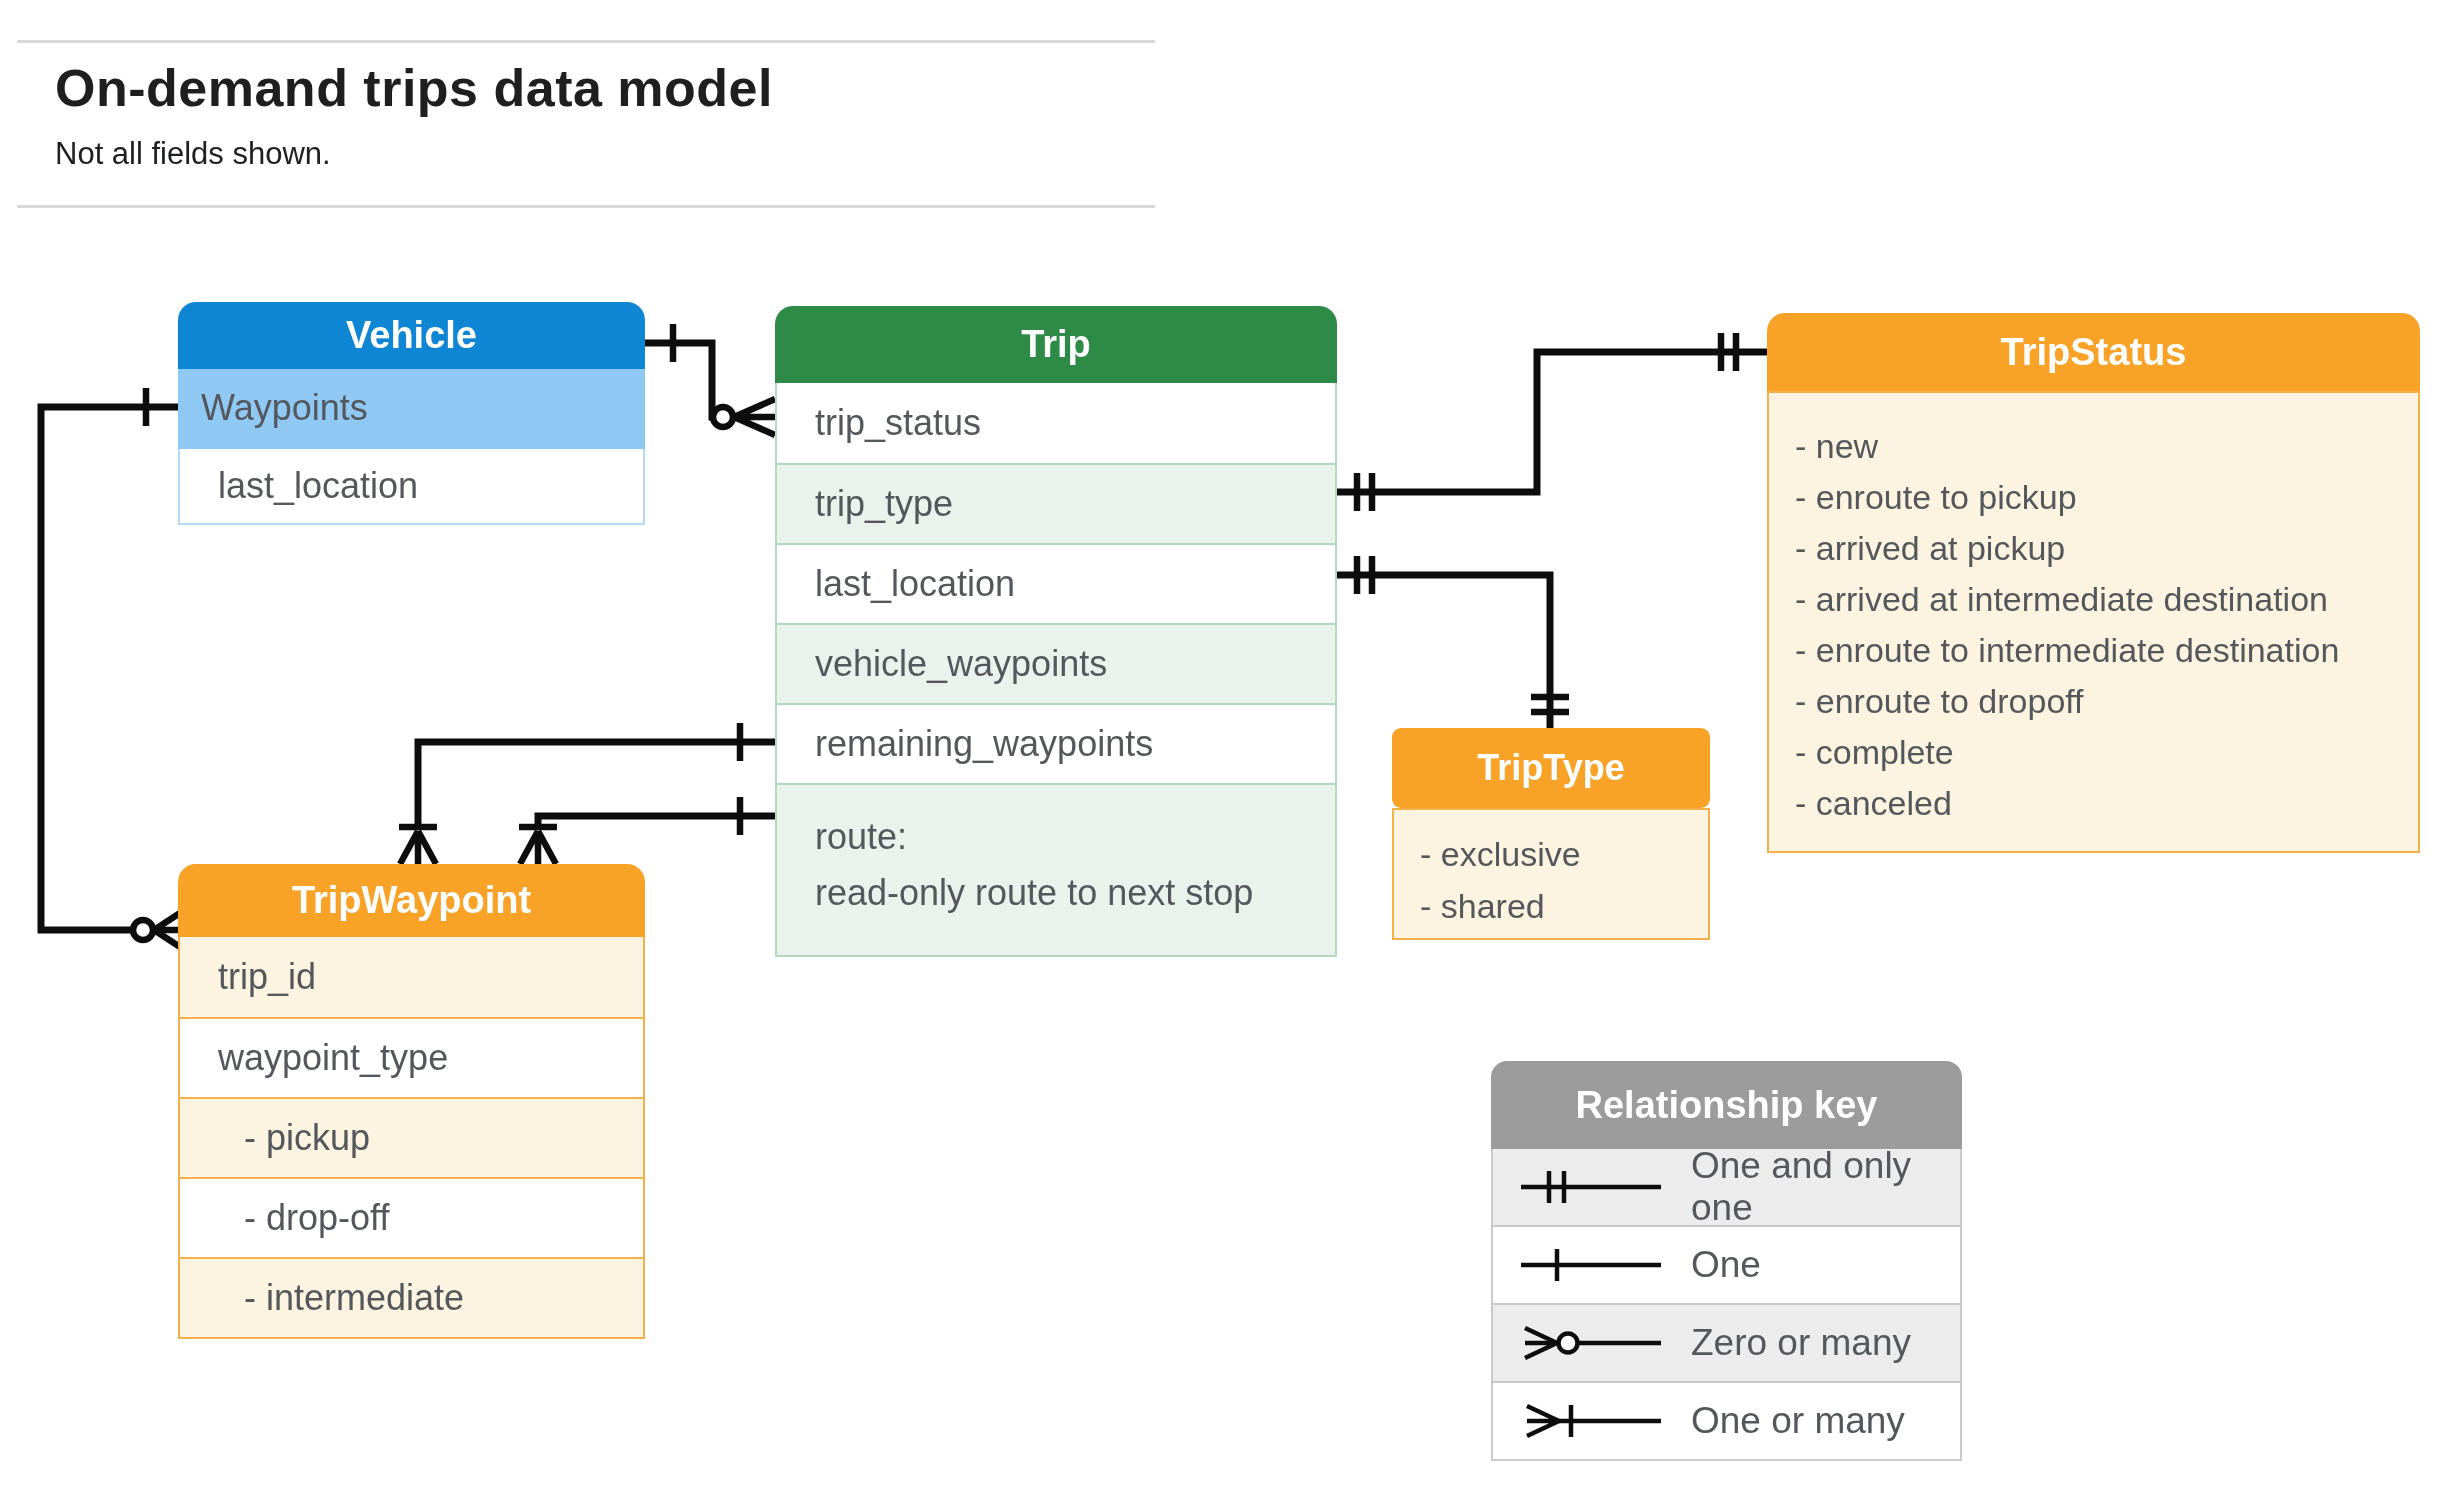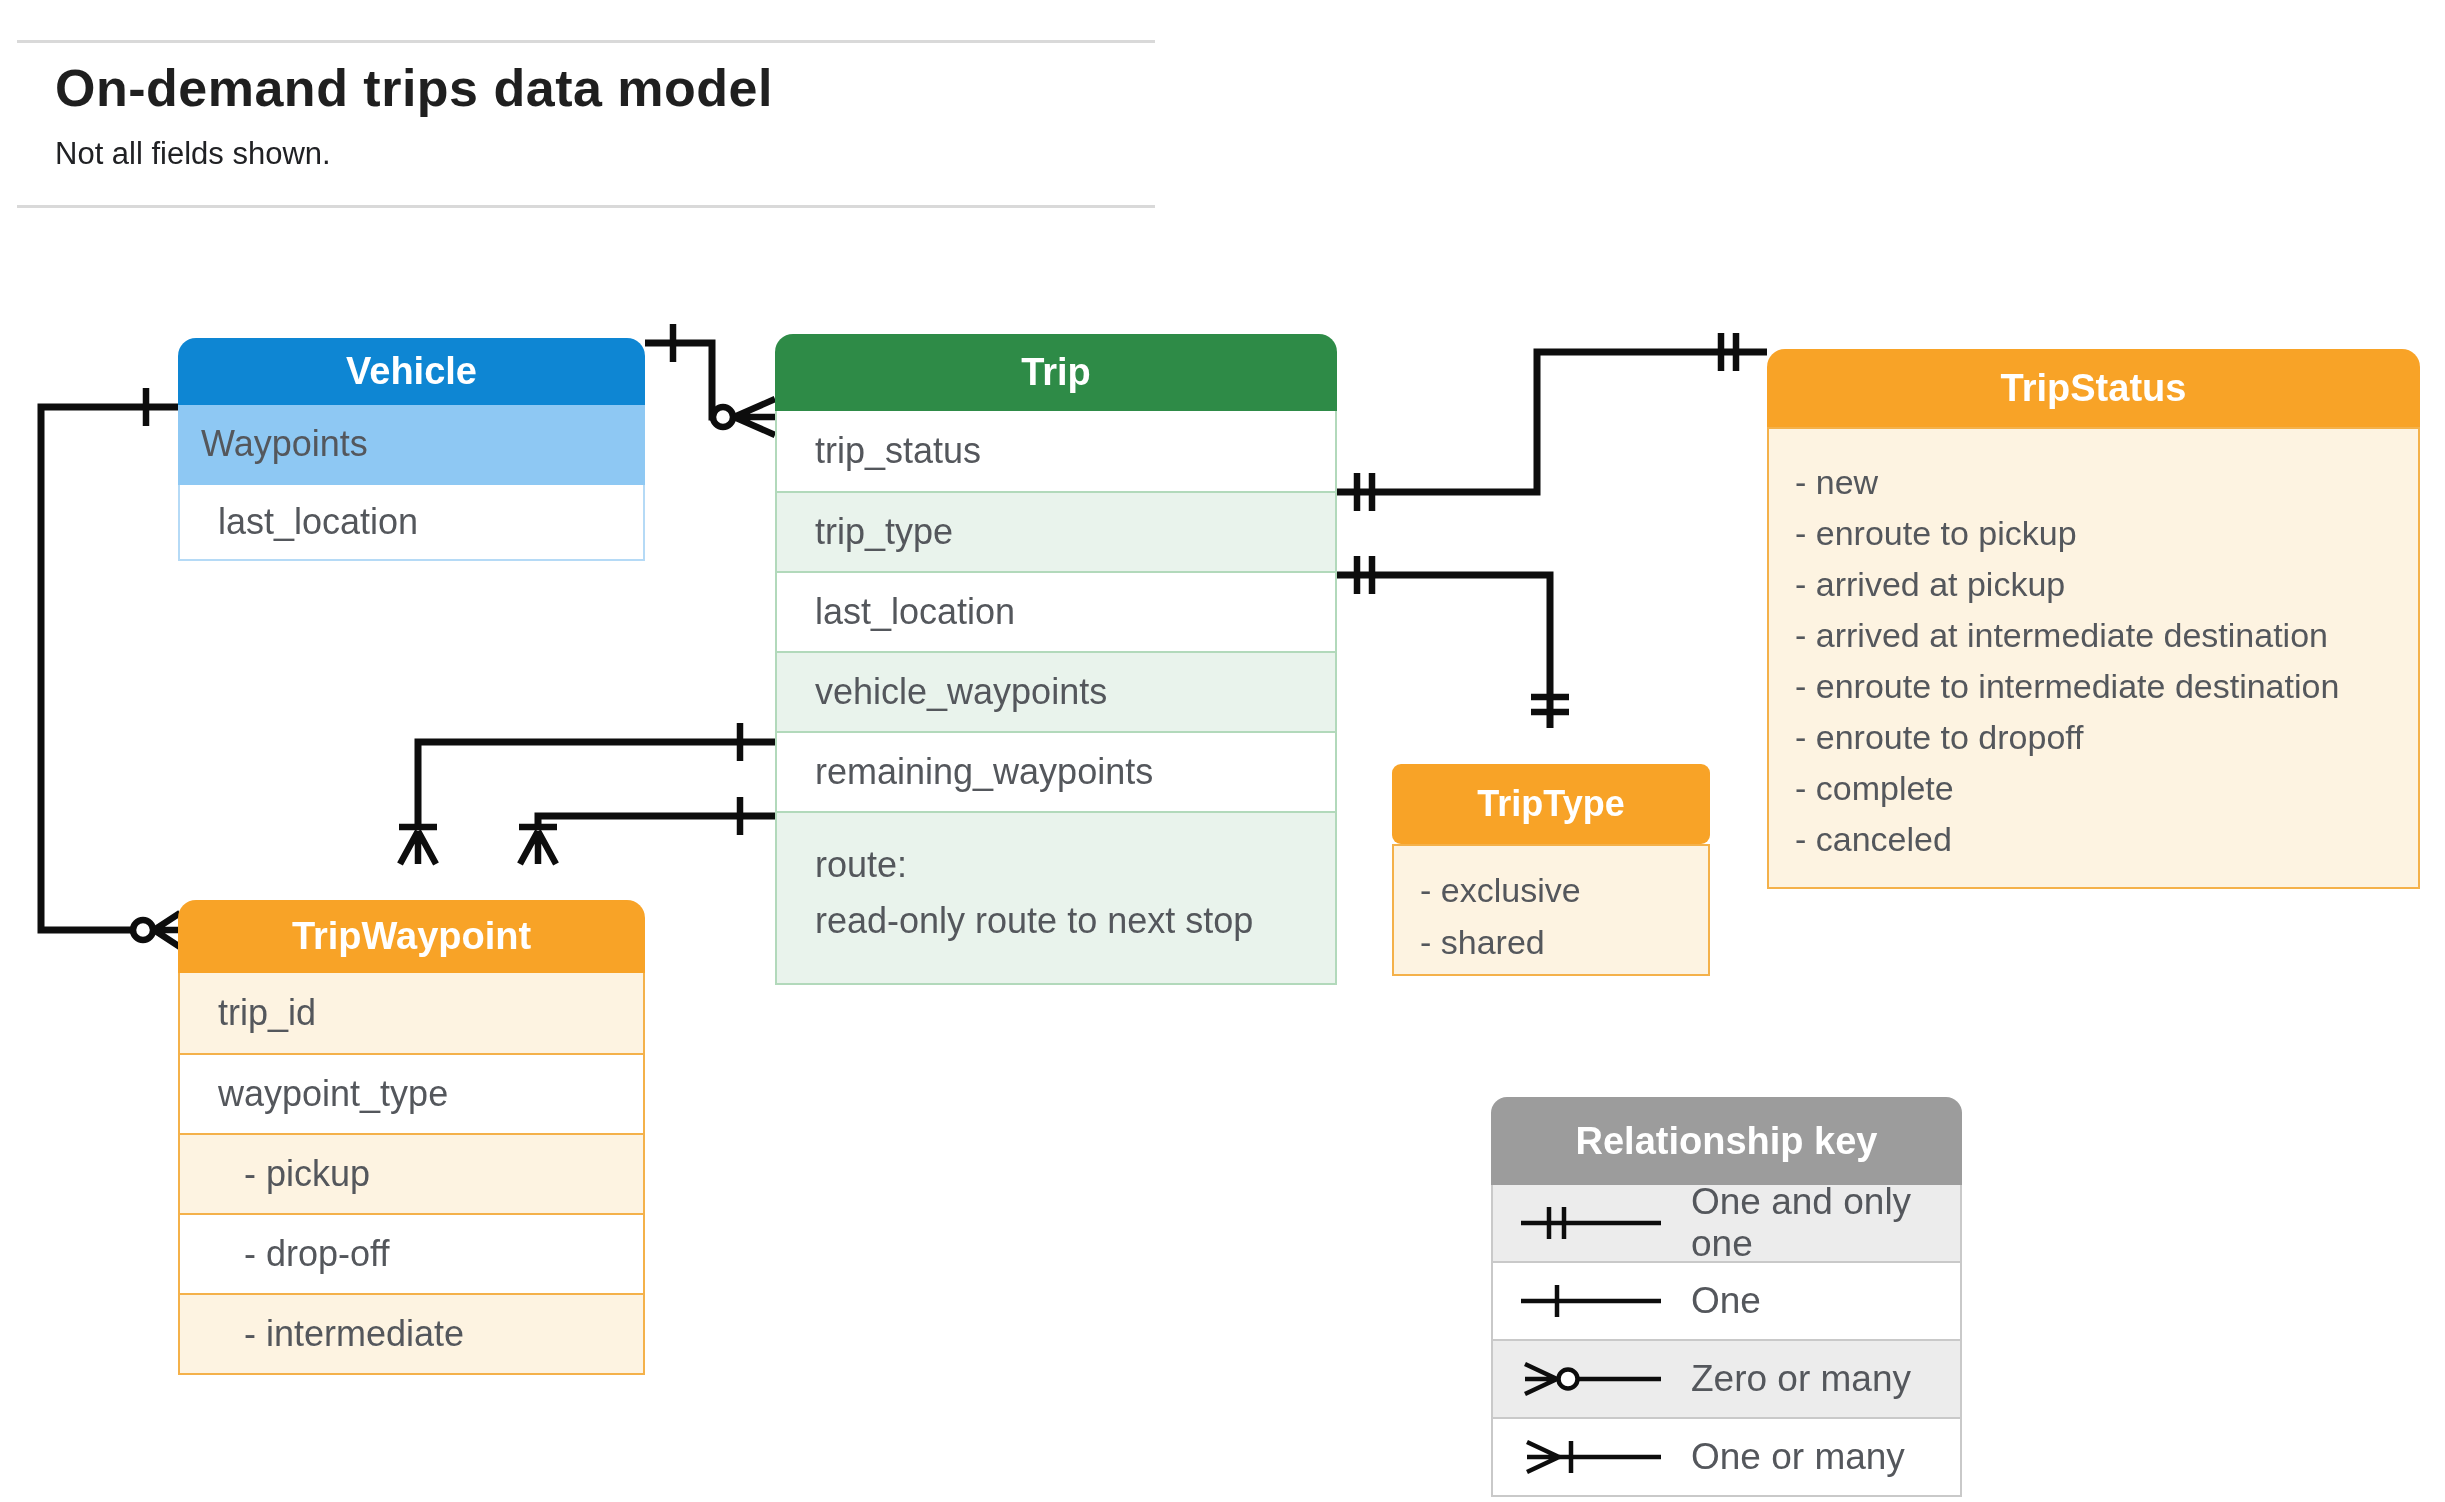--- a/index.html
+++ b/index.html
@@ -16,36 +16,36 @@
 
   
   svg.connectors{position:absolute;left:0;top:0;}
   .connectors path{stroke:var(--line);fill:none;}
   .connectors .wire{stroke-width:7px;}
   .connectors .tick{stroke-width:6.5px;}
   .connectors .foot{stroke-width:6.5px;}
   .connectors circle{fill:#ffffff;stroke:var(--line);stroke-width:6.5px;}
 
   
-  .entity{position:absolute;margin-top:36px;}
+  .entity{position:absolute;}
   .entity .hdr{display:flex;align-items:center;justify-content:center;
       color:#fff;font-weight:bold;font-size:38px;
       border-radius:18px 18px 0 0;}
   .entity .row{display:flex;align-items:center;box-sizing:border-box;
       font-size:36px;color:var(--row_text);padding-left:38px;height:80px;}
 
   
   .vehicle{left:178px;top:302px;width:467px;}
   .vehicle .hdr{height:67px;background:var(--blue);}
   .vehicle .row{border:2px solid var(--blue_border);border-top:none;}
   .vehicle .row.hl{background:var(--light_blue);border-color:var(--light_blue);padding-left:21px;}
   .vehicle .row.last{height:76px;background:#fff;}
 
   
-  .trip{left:775px;top:298px;width:562px;}
+  .trip{left:775px;top:306px;width:562px;}
   .trip .hdr{height:77px;background:var(--green);}
   .trip .body{border:2px solid var(--green_border);border-top:none;box-sizing:border-box;}
   .trip .row{border-top:2px solid var(--green_border);}
   .trip .row:first-child{border-top:none;}
   .trip .row.t1{background:var(--light_green);}
   .trip .row.route{height:172px;flex-direction:column;align-items:flex-start;
       justify-content:flex-start;padding-top:24px;line-height:56px;}
 
   
   .tripstatus{left:1767px;top:313px;width:653px;}

